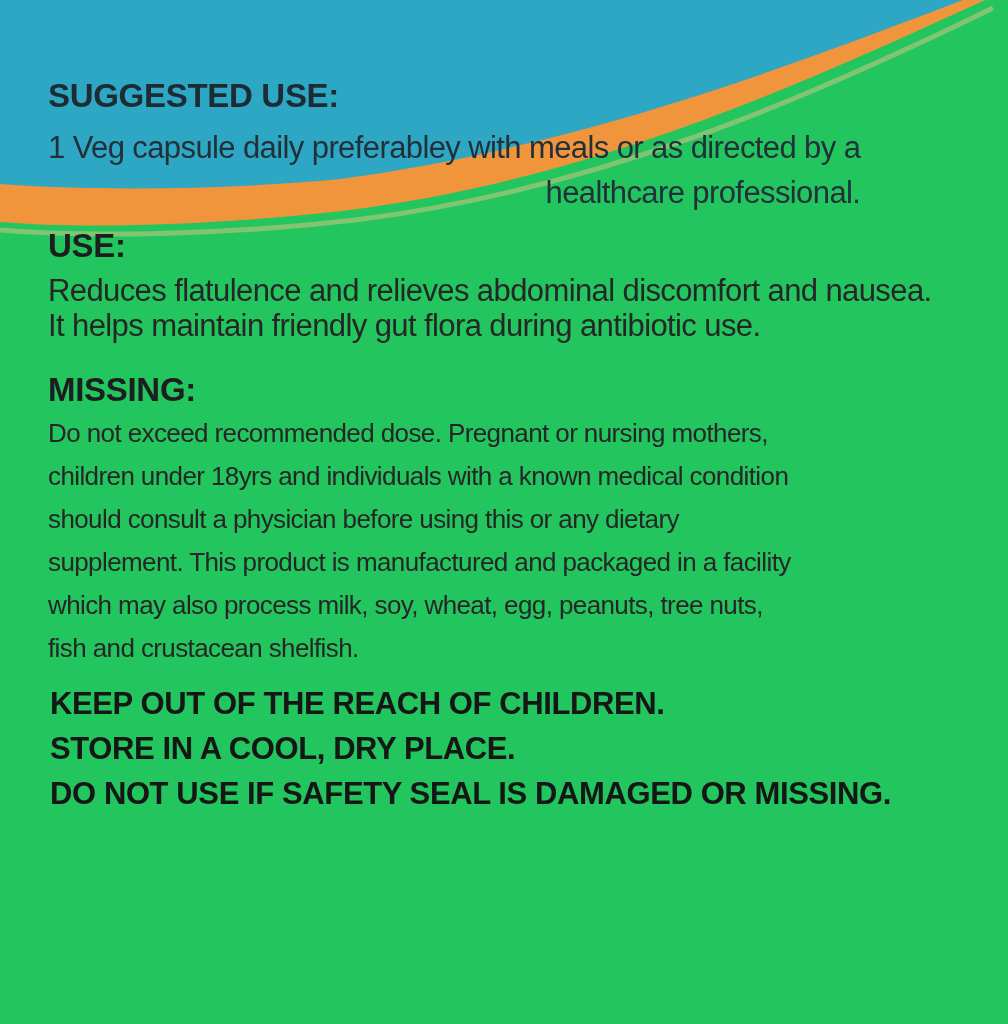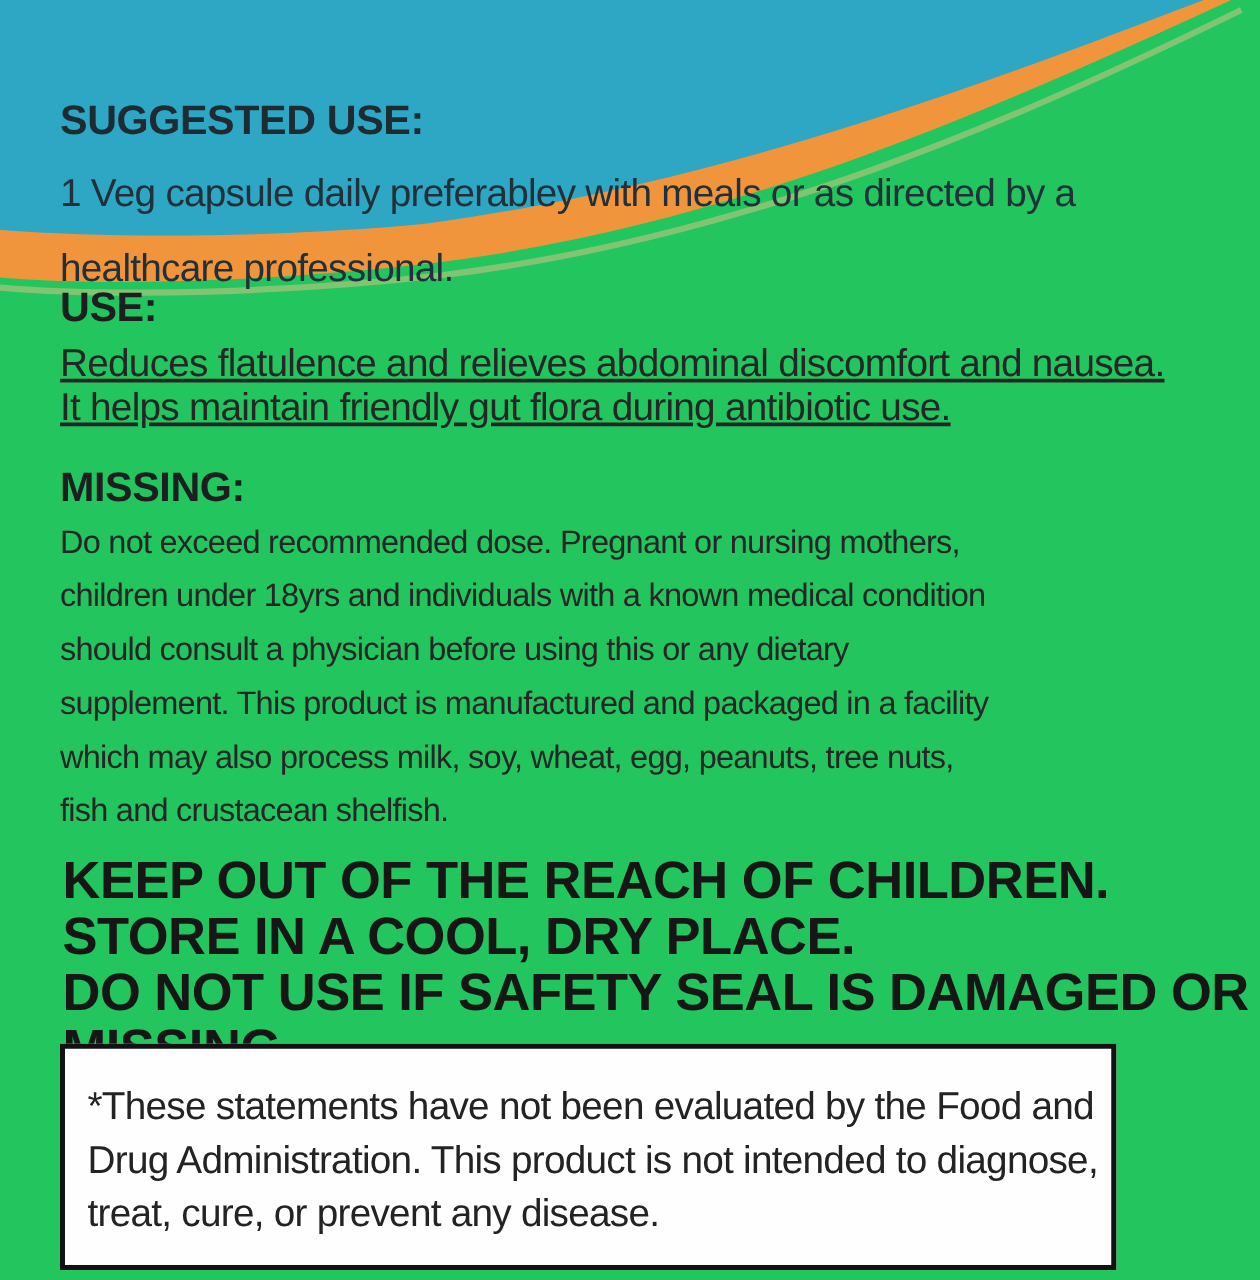--- a/index.html
+++ b/index.html
@@ -31,31 +31,31 @@
     font-size: 33px;
     line-height: 40px;
     letter-spacing: -0.3px;
     color: #1c1e20;
   }
   .on-wave { color: #1d2b33; }
   .body-txt {
     font-size: 31px;
     color: #262626;
   }
-  .suggested-body { top: 125px; line-height: 60px; color: #22303a; }
-  .use-body { top: 273px; line-height: 35px; text-decoration: underline; }
+  .suggested-body { top: 125px; line-height: 45px; color: #22303a; text-align: right; }
+  .use-body { top: 273px; line-height: 35px; }
   .caution-body { top: 412px; line-height: 43px; font-size: 26px; }
   .warnings {
     position: absolute;
     left: 50px;
     top: 681px;
   }
   .warning-line {
     font-weight: 700;
-    font-size: 42px;
+    font-size: 31px;
     line-height: 45px;
     letter-spacing: -0.4px;
     color: #161616;
   }
   .disclaimer-box {
     position: absolute;
     left: 48px;
     top: 835px;
     width: 845px;
     height: 181px;
@@ -100,19 +100,14 @@
 supplement. This product is manufactured and packaged in a facility
 which may also process milk, soy, wheat, egg, peanuts, tree nuts,
 fish and crustacean shelfish.</div>
 
   <div class="warnings">
     <div class="warning-line">KEEP OUT OF THE REACH OF CHILDREN.</div>
     <div class="warning-line">STORE IN A COOL, DRY PLACE.</div>
     <div class="warning-line">DO NOT USE IF SAFETY SEAL IS DAMAGED OR MISSING.</div>
   </div>
 
-  <div class="disclaimer-box">
-    <div class="disclaimer-text">*These statements have not been evaluated by the Food and
-Drug Administration. This product is not intended to diagnose,
-treat, cure, or prevent any disease.</div>
-  </div>
 
 </div>
 
 </body></html>

